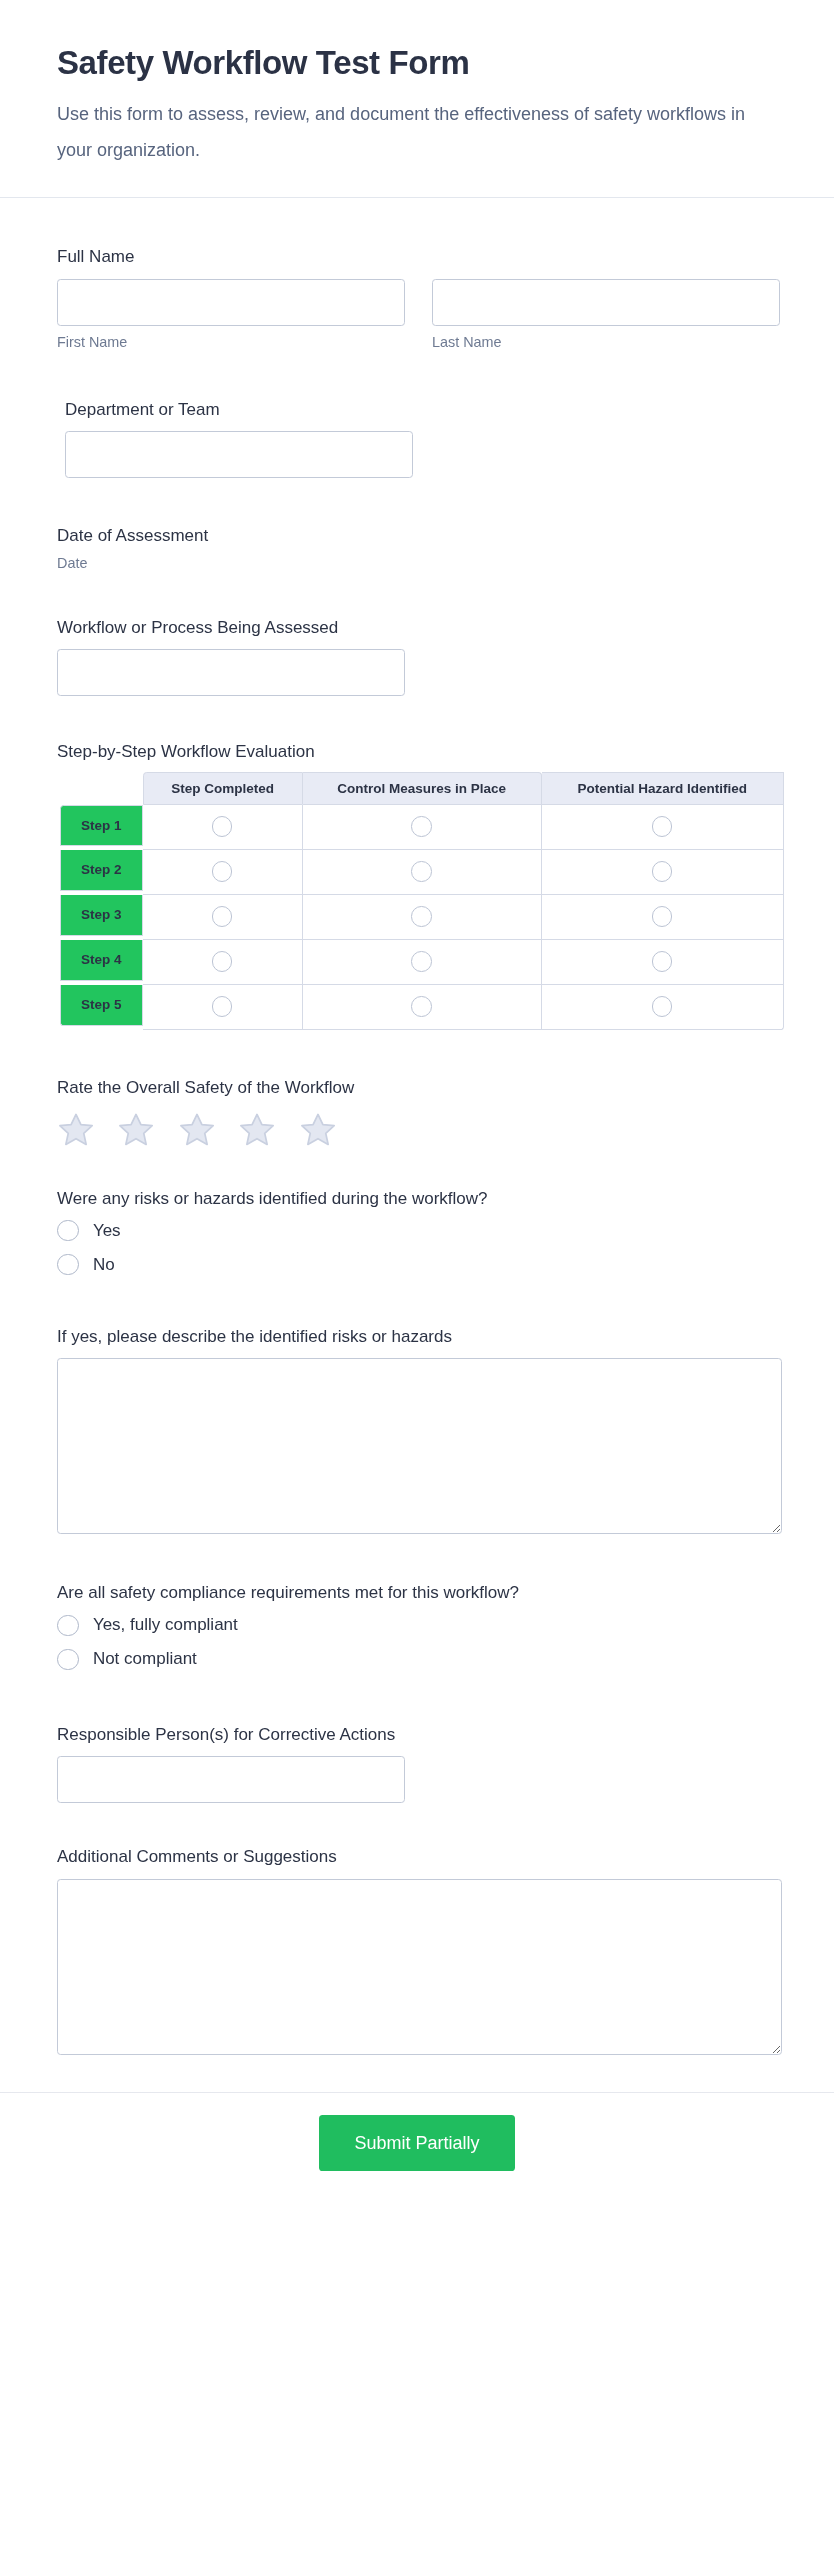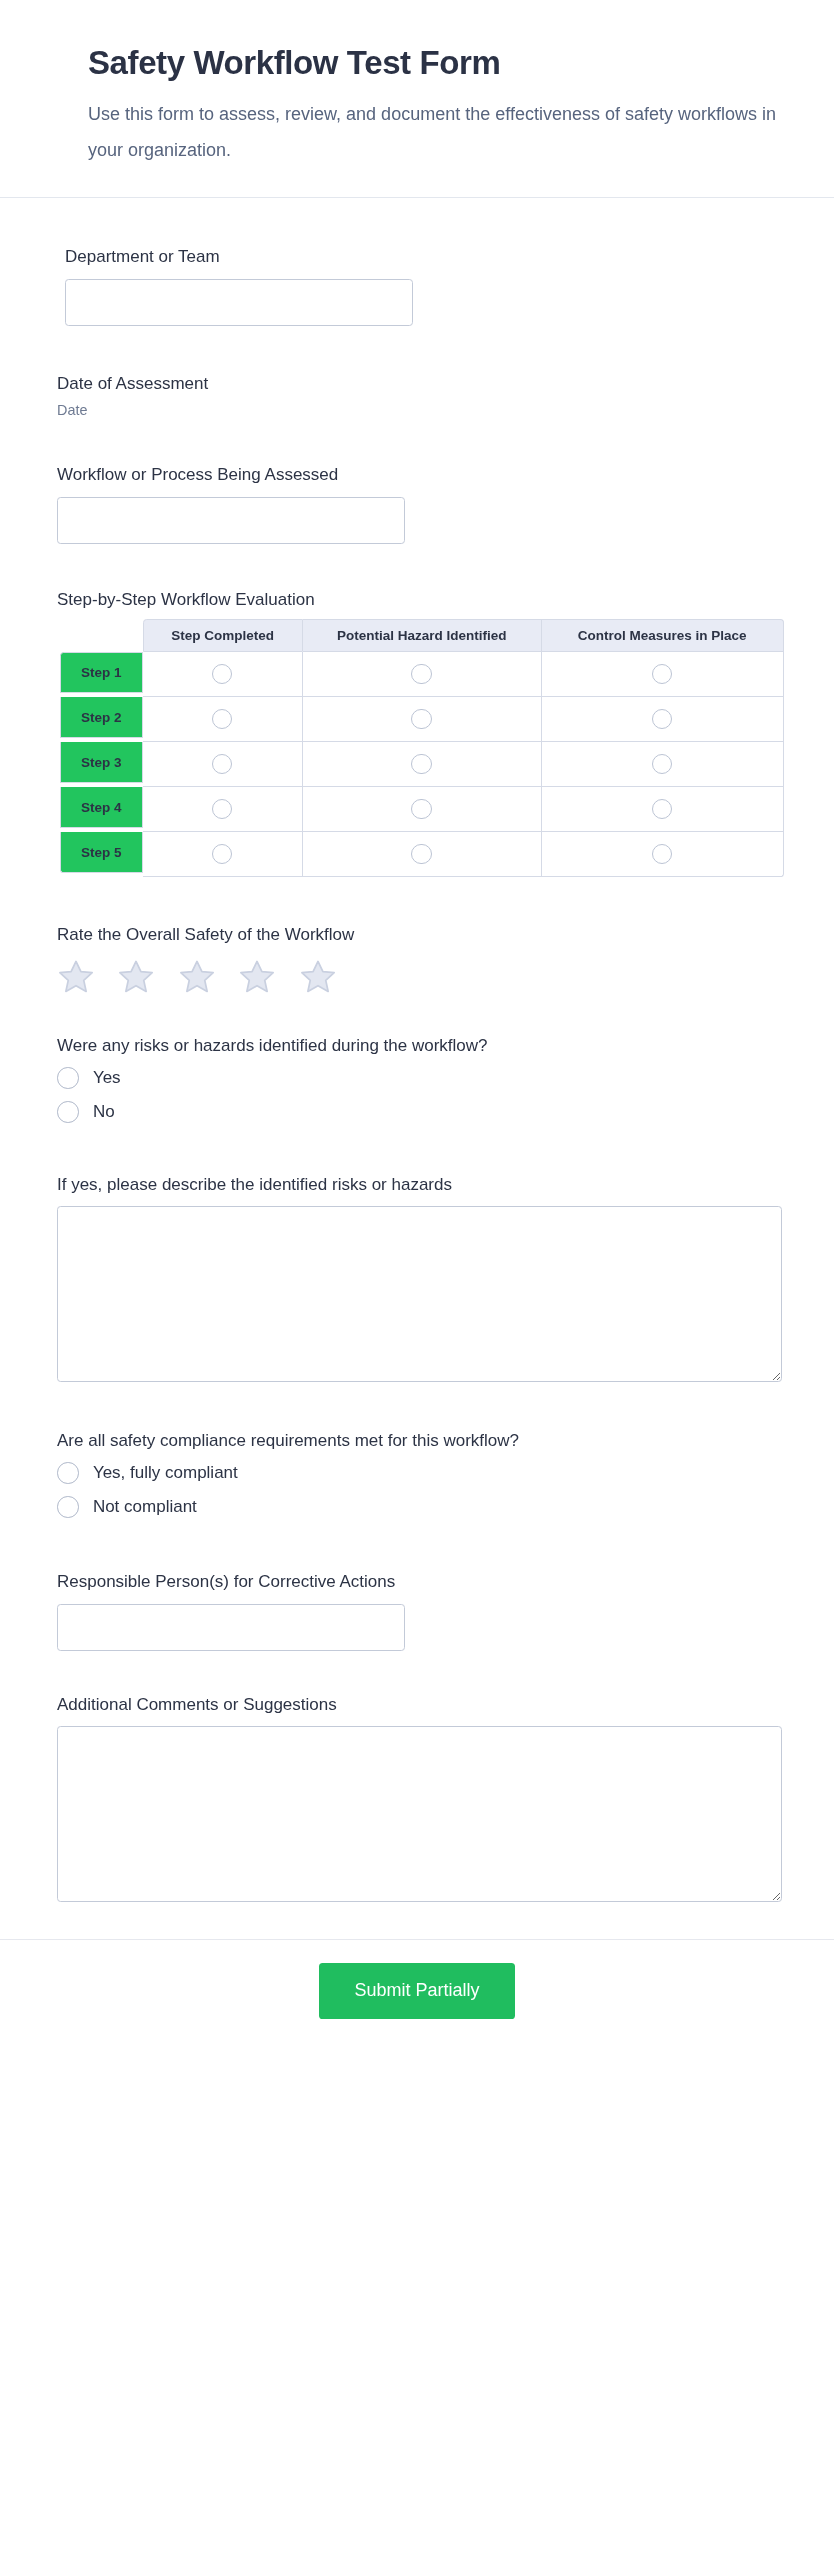--- a/index.html
+++ b/index.html
@@ -7,21 +7,21 @@
   body {
     width: 834px;
     min-height: 2576px;
     font-family: "Liberation Sans", sans-serif;
     color: #2c3345;
     overflow-x: hidden;
   }
   .page { width: 834px; min-height: 2576px; background:#fff; }
 
   
-  .form-header { padding: 43px 52px 29px 88px; }
+  .form-header { padding: 43px 52px 29px 57px; }
   .form-title {
     font-size: 33px; line-height: 39px; font-weight: 700;
     color: #2b3245; letter-spacing: -0.4px;
   }
   .form-subtitle {
     margin-top: 14.4px; font-size: 18px; line-height: 36px;
     color: #57647e; max-width: 728px; font-weight: 400;
   }
   .header-divider { height: 0.9px; background: #e3e7ee; width: 100%; }
 
@@ -121,20 +121,33 @@
 <div class="page">
 
   <div class="form-header">
     <h1 class="form-title">Safety Workflow Test Form</h1>
     <div class="form-subtitle">Use this form to assess, review, and document the effectiveness of safety workflows in your organization.</div>
   </div>
   <div class="header-divider"></div>
 
   <div class="form-body">
 
+    <div class="q">
+      <div class="q-label">Full Name</div>
+      <div class="control-row">
+        <div class="name-col">
+          <input type="text" class="input-md" value="" style="">
+          <div class="sub-label">First Name</div>
+        </div>
+        <div class="name-col">
+          <input type="text" class="input-md" value="" style="">
+          <div class="sub-label">Last Name</div>
+        </div>
+      </div>
+    </div>
 
     <div class="q-dept q">
       <div class="q-label">Department or Team</div>
       <div class="control-row">
         <input type="text" class="input-md" value="" style="">
       </div>
     </div>
 
     <div class="q-date q">
       <div class="q-label">Date of Assessment</div>
@@ -146,22 +159,22 @@
       <div class="control-row">
         <input type="text" class="input-md" value="" style="">
       </div>
     </div>
 
     <div class="q-matrix q">
       <div class="q-label">Step-by-Step Workflow Evaluation</div>
       <div class="matrix">
         <div class="m-cell m-corner"></div>
         <div class="m-cell m-head m-first">Step Completed</div>
+        <div class="m-cell m-head m-last">Control Measures in Place</div>
         <div class="m-cell m-head">Potential Hazard Identified</div>
-        <div class="m-cell m-head m-last">Control Measures in Place</div>
 
         <div class="m-row m-row-first">
           <div class="m-cell m-rowlabel">Step 1</div>
           <div class="m-cell m-data">
               <span class="radio-circle"></span>
             </div>
           <div class="m-cell m-data">
               <span class="radio-circle"></span>
             </div>
           <div class="m-cell m-data m-last">

